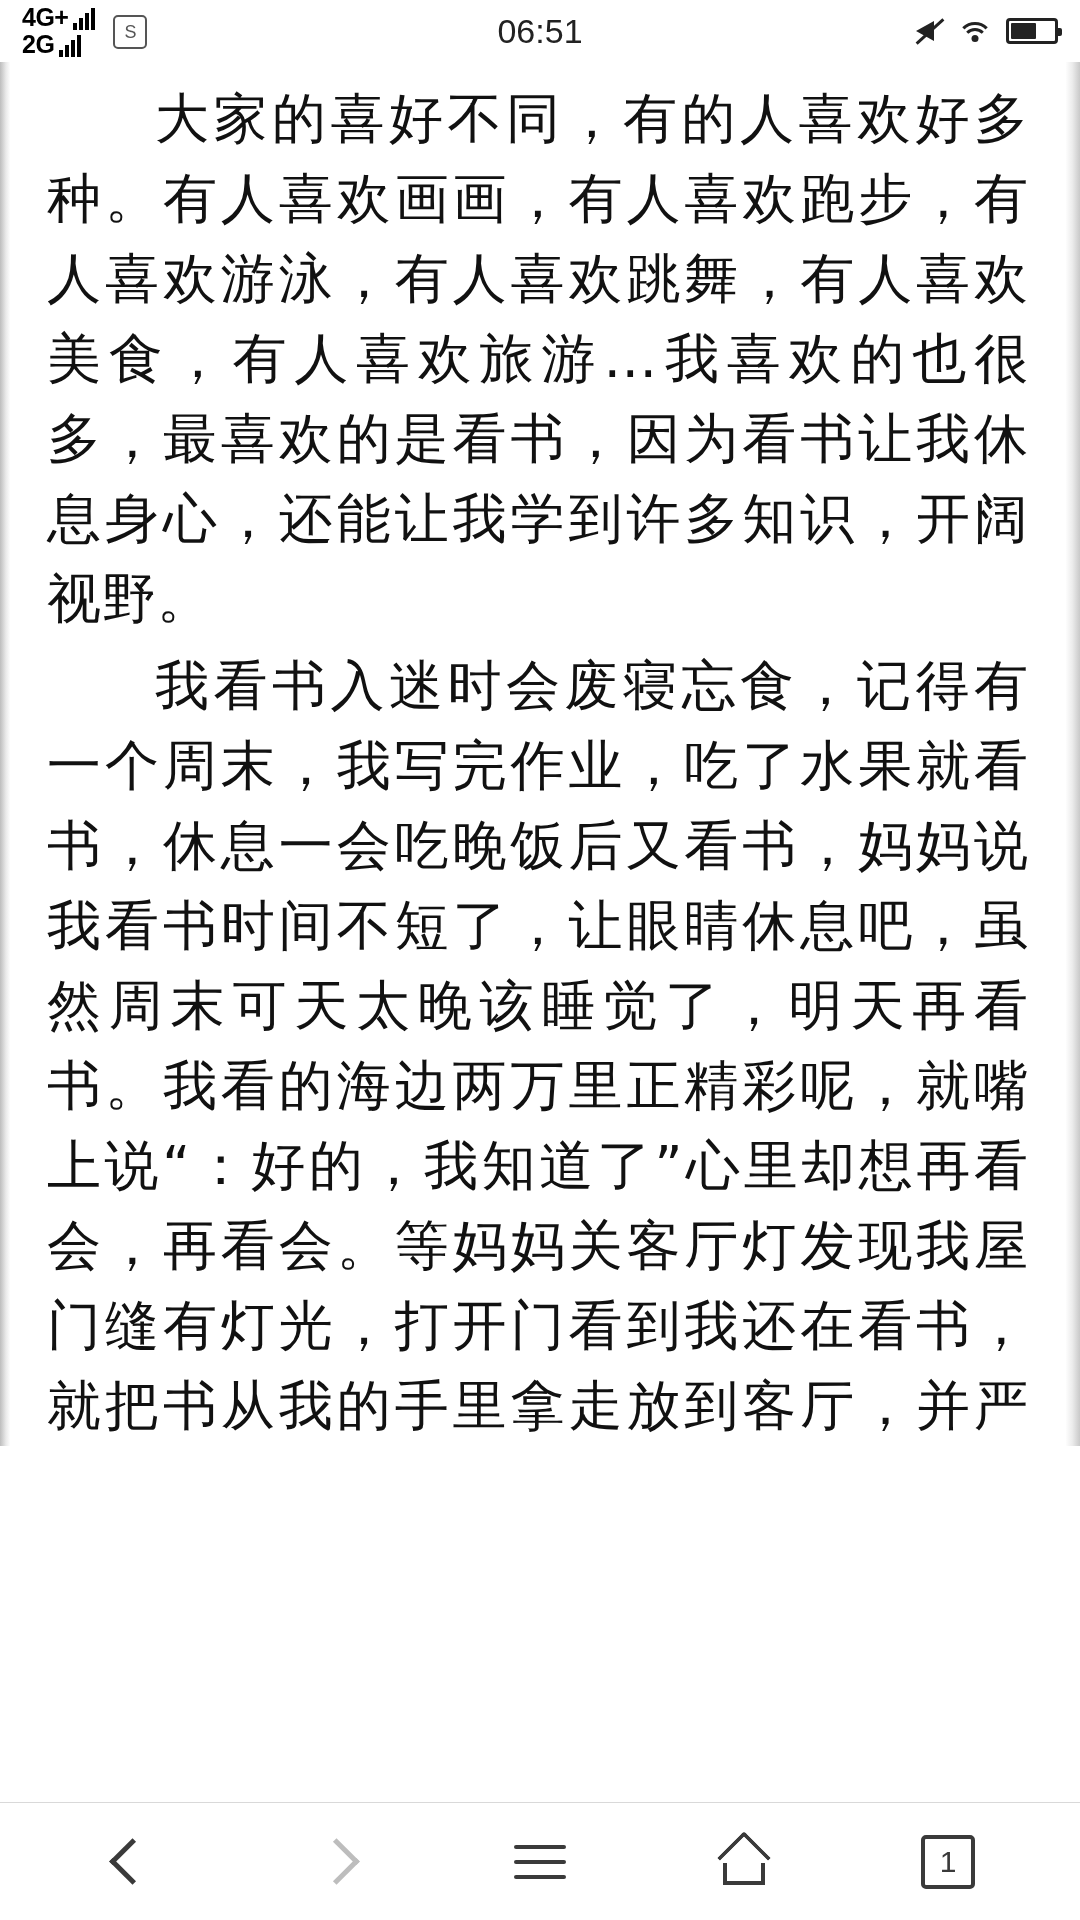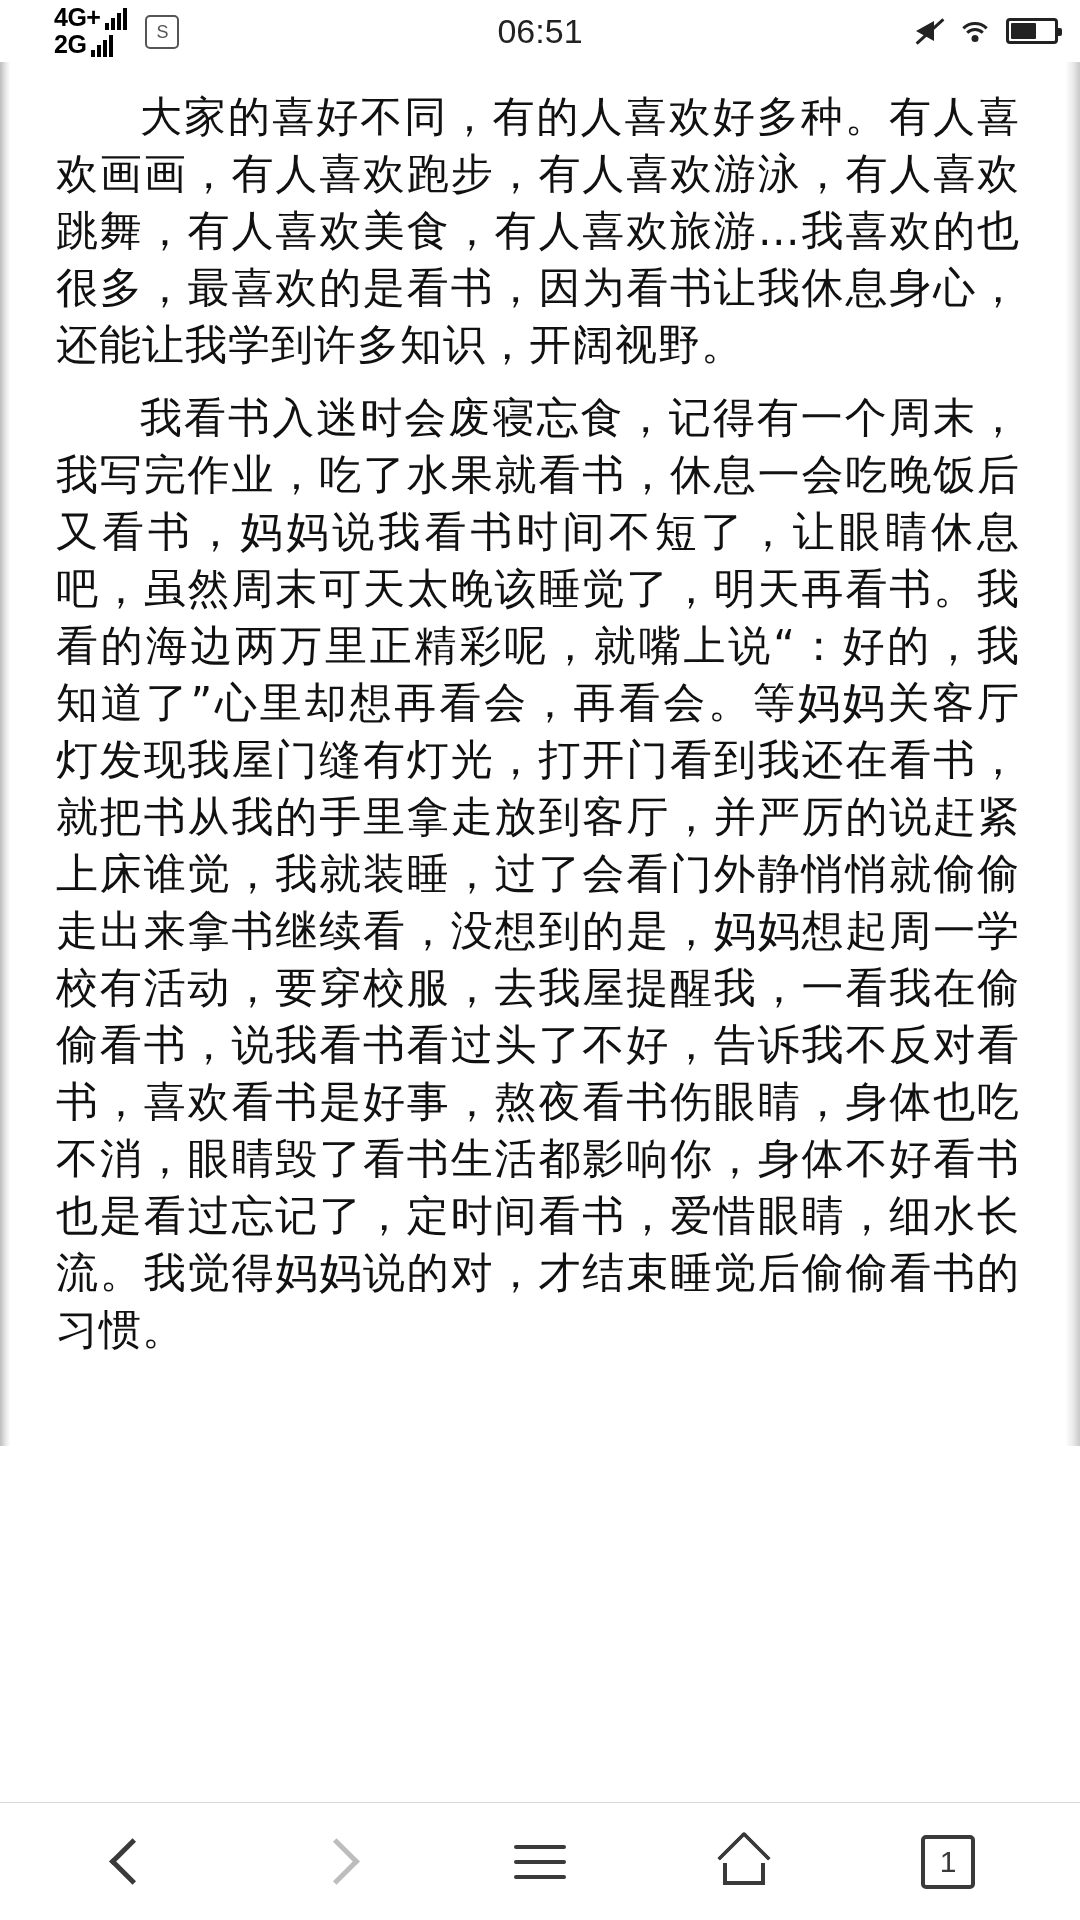--- a/index.html
+++ b/index.html
@@ -34,21 +34,20 @@
     display: flex;
     flex-direction: column;
     justify-content: center;
     gap: 2px;
     line-height: 1;
   }
   .signal-row {
     display: flex;
     align-items: flex-end;
     gap: 5px;
-    margin-left: 32px;
   }
   .net-label {
     font-size: 25px;
     font-weight: bold;
     color: #000;
     letter-spacing: -0.5px;
     line-height: 1;
   }
   .bars {
     display: flex;
@@ -195,24 +194,24 @@
     top: 0;
     bottom: 0;
     width: 14px;
     background: linear-gradient(to left, #c9c9c9, #ececec 55%, #fdfdfd);
   }
   .article {
     padding: 10px 44px 0 40px;
     box-sizing: border-box;
   }
   .article p {
-    margin: 16px;
+    margin: 7px;
     font-family: "DejaVu Sans", sans-serif;
-    font-size: 42px;
-    line-height: 57px;
+    font-size: 54px;
+    line-height: 80px;
     color: #111;
     text-align: justify;
     text-indent: 2em;
     letter-spacing: 1px;
   }
 
   
   .bottom-nav {
     position: absolute;
     left: 0;

